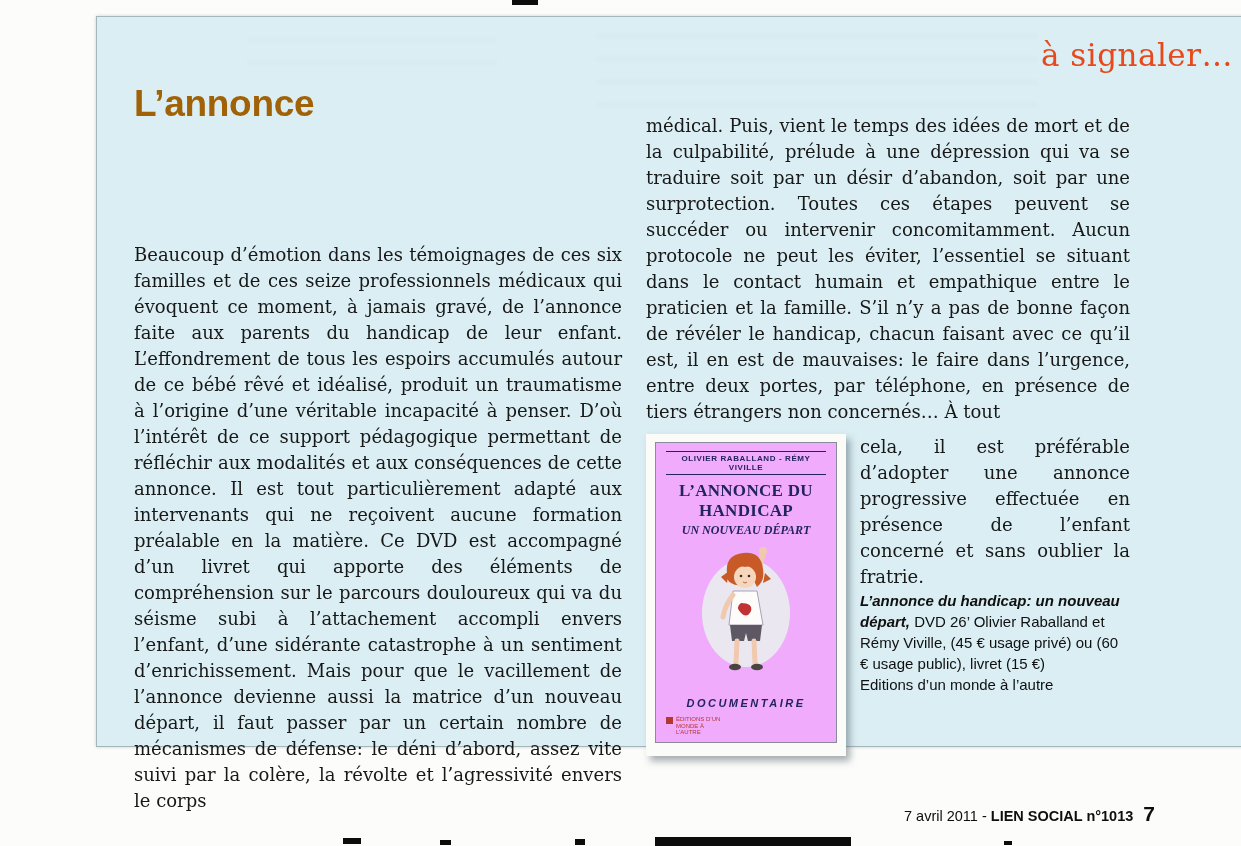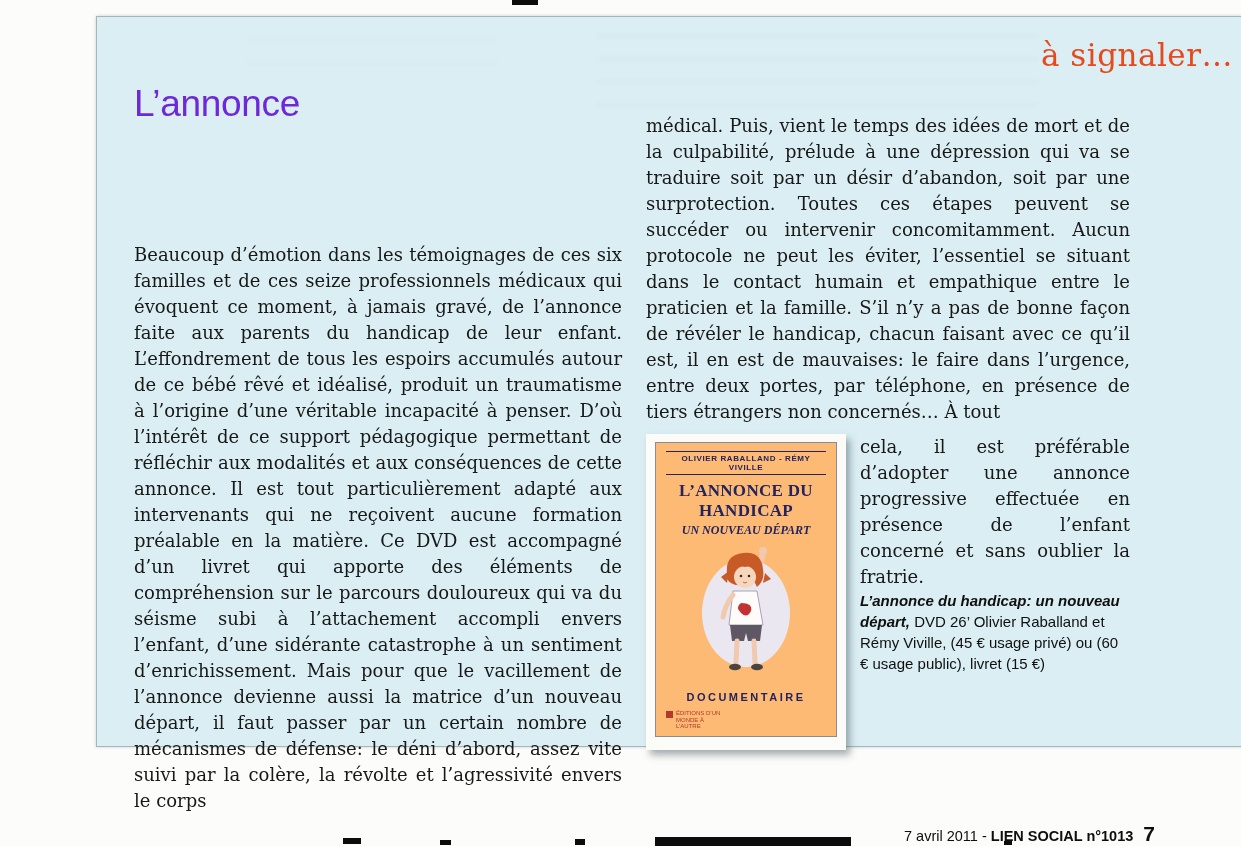--- a/index.html
+++ b/index.html
@@ -33,84 +33,84 @@
   .section-label {
     position:absolute; top:20px; right:42px;
     font-family:"DejaVu Serif", serif;
     font-size:31px; letter-spacing:.5px;
     color:#e8491c;
   }
 
   .article-title {
     position:absolute; left:37px; top:64px;
     font-family:"Liberation Sans", sans-serif;
-    font-weight:400; font-size:37px; line-height:46px;
-    letter-spacing:-.3px; color:#6d28d9;
+    font-weight:700; font-size:37px; line-height:46px;
+    letter-spacing:-.3px; color:#a16207;
   }
 
   .col-left  { position:absolute; left:37px;  top:182px; width:488px;margin-top:43px; }
   .col-right { position:absolute; left:549px; top:96px;  width:484px; }
 
   .body-text {
     font-size:18px; line-height:26px; text-align:justify;
     color:#181818;
     hyphens:auto; -webkit-hyphens:auto;
   }
 
   .media-row { display:flex; margin-top:9px; }
 
   
   .dvd-backdrop {
     flex:0 0 200px; width:200px; align-self:flex-start;
     background:#fbfbf7; padding:8px 9px 13px;
     box-shadow:4px 5px 7px rgba(80,95,105,.5);
   }
   .dvd-cover {
-    border:1px solid #8a8a9c; background:#fdba74;
+    border:1px solid #8a8a9c; background:#f0abfc;
     padding:8px 6px 6px; text-align:center;
   }
   .dvd-authors {
     font-family:"Liberation Sans", sans-serif; font-weight:bold;
     font-size:8px; letter-spacing:.6px; color:#23235f;
     border-top:1px solid #23235f; border-bottom:1px solid #23235f;
     padding:2px 0; margin:0 4px 6px;
   }
   .dvd-title {
     font-family:"Liberation Serif", serif; font-weight:bold;
     font-size:17px; letter-spacing:.3px; color:#23235f;
   }
   .dvd-subtitle {
     font-family:"Liberation Serif", serif; font-weight:bold; font-style:italic;
     font-size:12px; color:#23235f; margin-top:2px;
   }
   .dvd-art { height:140px; margin:5px 14px 2px; }
   .dvd-genre {
     font-family:"Liberation Sans", sans-serif; font-weight:bold;
-    font-size:11px; letter-spacing:2.5px; color:#23235f; margin-top:8px;
+    font-size:11px; letter-spacing:2.5px; color:#23235f; margin-top:14px;font-style:italic;
   }
   .dvd-pub { display:flex; align-items:flex-start; margin-top:7px; padding:0 4px; text-align:left; }
   .dvd-pub-mark { width:7px; height:7px; background:#b5382e; margin:1px 3px 0 0; flex:0 0 auto; }
   .dvd-pub-text {
     font-family:"Liberation Sans", sans-serif;
     font-size:6px; line-height:6.5px; color:#b5382e;
     width:52px; text-transform:uppercase;
   }
 
   .media-side { flex:1; padding-left:14px; }
 
   .caption {
     font-family:"Liberation Sans", sans-serif;
     font-size:15px; line-height:21px; color:#101010;
     text-align:left;
   }
   .cap-title { font-weight:bold; font-style:italic; }
 
   
   .footer {
-    position:absolute; top:822px; right:86px;
+    position:absolute; top:802px; right:86px;
     font-family:"Liberation Sans", sans-serif;
     font-size:14.5px; color:#0e0e0e;
     display:flex; align-items:baseline; white-space:pre;
   }
   .footer .mag { font-weight:bold; }
   .footer .pagenum { font-weight:bold; font-size:21px; margin-left:10px; }
 
   
   .artifact { position:absolute; background:#0c0c0c; }
   .a-top  { left:512px; top:0;    width:26px;  height:5px; }
@@ -177,20 +177,21 @@
             <div class="dvd-pub-text">Éditions d’un monde à l’autre</div>
           </div>
         </div>
       </div>
 
       <div class="media-side">
         <p class="body-text">cela, il est préférable d’adopter une annonce progressive effectuée en présence de l’enfant concerné et sans oublier la fratrie.</p>
 
         <div class="caption">
           <p><span class="cap-title">L’annonce du handicap: un nouveau départ,</span><span> DVD 26’ Olivier Raballand et Rémy Viville, (45 € usage privé) ou (60 € usage public), livret (15 €)</span></p>
+          <p>Editions d’un monde à l’autre</p>
         </div>
       </div>
 
     </div>
   </div>
 
 </div>
 
 <div class="footer">
   <span>7 avril 2011 - </span><span class="mag">LIEN SOCIAL n°1013</span><span class="pagenum">7</span>

